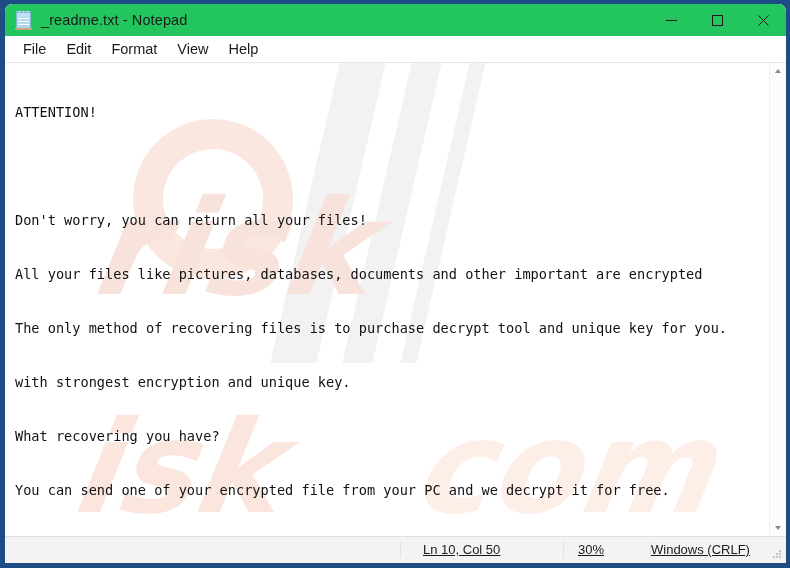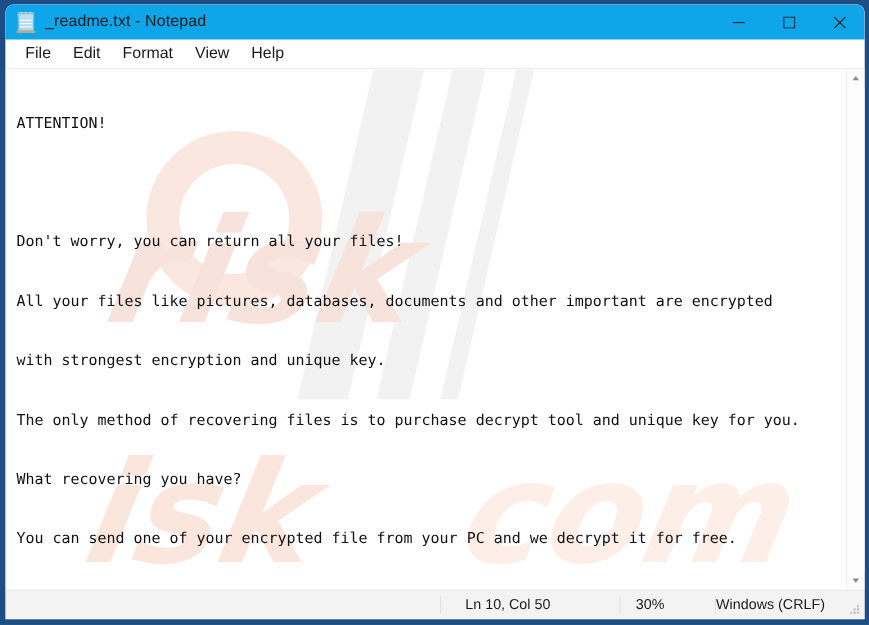--- a/index.html
+++ b/index.html
@@ -34,21 +34,21 @@
     display: flex;
     flex-direction: column;
     overflow: hidden;
     position: relative;
   }
 
   
   .titlebar {
     height: 32px;
     min-height: 32px;
-    background: #0ea5e9;
+    background: #22c55e;
     display: flex;
     align-items: center;
     position: relative;
     border-radius: 7px 7px 0 0;
   }
   .title-left {
     display: flex;
     align-items: center;
     padding-left: 10px;
     gap: 9px;
@@ -253,20 +253,21 @@
   }
   .status-cell {
     padding: 0 0 0 0;
     text-align: left;
     white-space: nowrap;
     border-left: 1px solid #e2e2e2;
     height: 16px;
     line-height: 16px;
     display: flex;
     align-items: center;
+    text-decoration: underline;
   }
   .sc-ln   { width: 140px; padding-left: 22px; }
   .sc-zoom { width: 72px;  padding-left: 14px; }
   .sc-eol  { width: 135px; }
   .sc-enc  { width: 105px; padding-left: 16px; }
   .grip {
     position: absolute;
     right: 3px; bottom: 3px;
     width: 12px; height: 12px;
     opacity: .45;
@@ -339,22 +340,22 @@
           <span class="wm-txt wm-a">risk</span>
           <span class="wm-txt wm-b">isk</span>
           <span class="wm-txt wm-c">com</span>
         </div>
 
         <div class="text-layer">
           <div class="ln">ATTENTION!</div>
           <div class="ln"></div>
           <div class="ln">Don't worry, you can return all your files!</div>
           <div class="ln">All your files like pictures, databases, documents and other important are encrypted</div>
+          <div class="ln">The only method of recovering files is to purchase decrypt tool and unique key for you.</div>
           <div class="ln">with strongest encryption and unique key.</div>
-          <div class="ln">The only method of recovering files is to purchase decrypt tool and unique key for you.</div>
           <div class="ln">What recovering you have?</div>
           <div class="ln">You can send one of your encrypted file from your PC and we decrypt it for free.</div>
           
           
           
           
           
           
           
           

